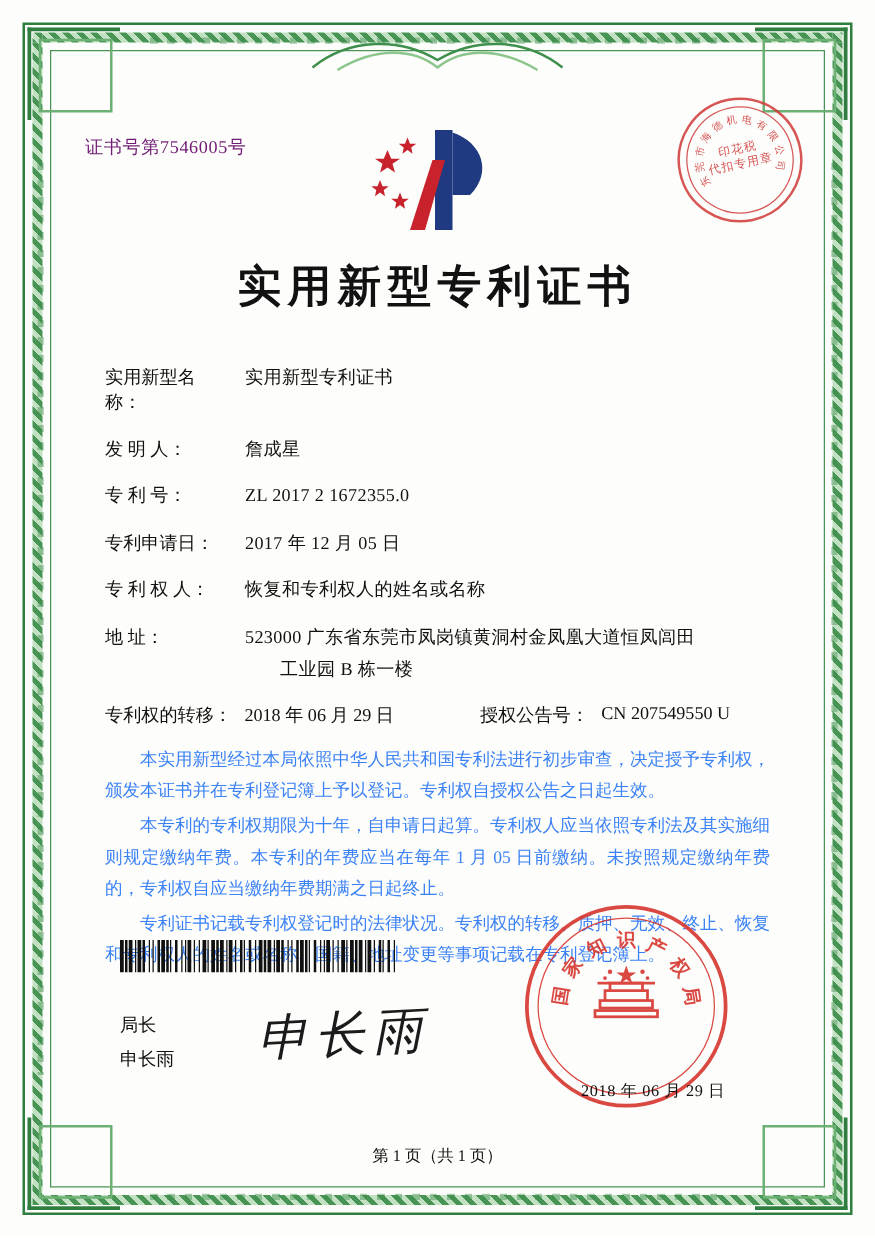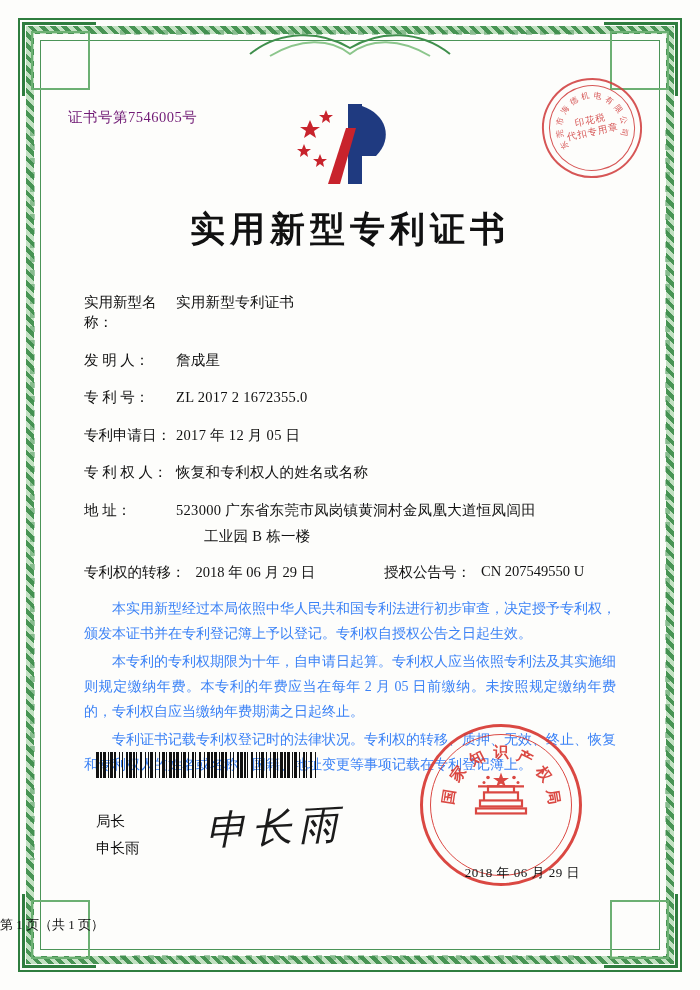--- a/index.html
+++ b/index.html
@@ -161,20 +161,21 @@
     left: 84px; top: 292px;
     width: 530px;
     font-size: 14.5px;
     color: #111;
   }
   .field-row {
     display: flex;
     align-items: flex-start;
     margin-bottom: 17.5px;
     line-height: 20px;
+    gap: 20px;
   }
   .field-label {
     width: 92px;
     flex: 0 0 92px;
     letter-spacing: 0px;
   }
   .field-value {
     flex: 1;
     letter-spacing: .3px;
   }
@@ -276,20 +277,21 @@
     right: 120px; bottom: 108px;
     font-size: 13px;
     color: #111;
     letter-spacing: .5px;
   }
 
   
   .footer {
     position: absolute;
     left: 0; right: 0; bottom: 56px;
+    text-align: center;
     font-size: 13px;
     color: #111;
   }
 </style>
 </head>
 <body>
 
 <div class="page">
 
   <div class="border-outer"></div>
@@ -382,21 +384,21 @@
       </div>
       <div class="col">
         <span class="lbl">授权公告号：</span>
         <span class="val">CN 207549550 U</span>
       </div>
     </div>
   </div>
 
   <div class="body-text">
     <p>本实用新型经过本局依照中华人民共和国专利法进行初步审查，决定授予专利权，颁发本证书并在专利登记簿上予以登记。专利权自授权公告之日起生效。</p>
-    <p>本专利的专利权期限为十年，自申请日起算。专利权人应当依照专利法及其实施细则规定缴纳年费。本专利的年费应当在每年 2 月 05 日前缴纳。未按照规定缴纳年费的，专利权自应当缴纳年费期满之日起终止。</p>
+    <p>本专利的专利权期限为十年，自申请日起算。专利权人应当依照专利法及其实施细则规定缴纳年费。本专利的年费应当在每年 1 月 05 日前缴纳。未按照规定缴纳年费的，专利权自应当缴纳年费期满之日起终止。</p>
     <p>专利证书记载专利权登记时的法律状况。专利权的转移、质押、无效、终止、恢复和专利权人的姓名或名称、国籍、地址变更等事项记载在专利登记簿上。</p>
   </div>
 
   <svg class="barcode" viewBox="0 0 222 26" preserveAspectRatio="none">
     <g fill="#111" id="barcodeBars">
         <rect x="0" y="0" width="3" height="26"></rect>
         <rect x="4" y="0" width="2" height="26"></rect>
         <rect x="7" y="0" width="3" height="26"></rect>
         <rect x="12" y="0" width="1" height="26"></rect>
         <rect x="14" y="0" width="3" height="26"></rect>

